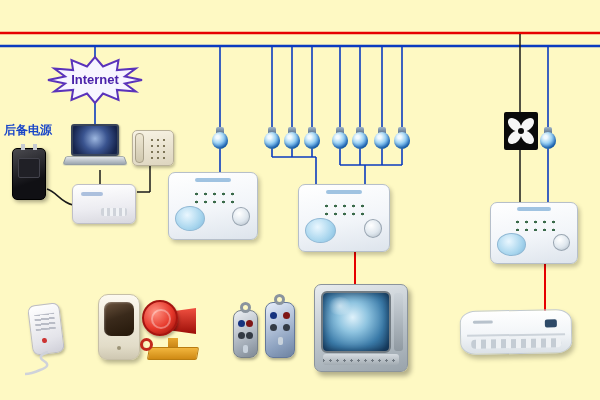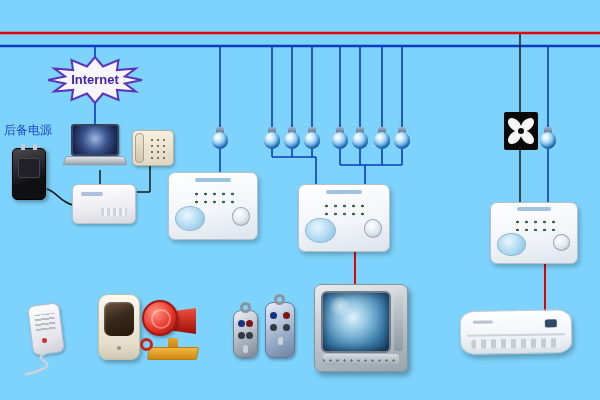--- a/index.html
+++ b/index.html
@@ -1,24 +1,24 @@
 <!DOCTYPE html>
 <html><head>
 <meta charset="utf-8">
 <style>
   *{margin:0;padding:0;box-sizing:border-box}
   html,body{background:#fff}
-  #stage{position:relative;width:600px;height:400px;background:#7dd3fc;overflow:hidden;
+  #stage{position:relative;width:600px;height:400px;background:#fef9c3;overflow:hidden;
          font-family:"Liberation Sans",sans-serif}
   #wires{position:absolute;left:0;top:0;z-index:1}
   .wb{stroke:#0b3bbf;stroke-width:1.6}
   .wr{stroke:#e60000;stroke-width:2}
   .wk{stroke:#1a1a1a;stroke-width:1.5}
   .dev{position:absolute;z-index:2}
-  .label{position:absolute;z-index:3;font-weight:normal;white-space:nowrap}
+  .label{position:absolute;z-index:3;font-weight:bold;white-space:nowrap}
   #lbl-backup{left:4px;top:122px;font-size:12px;color:#1a46c8}
   #lbl-center{left:70px;top:240px;font-size:13px;color:#c43326;letter-spacing:2px}
   #lbl-internet{left:56px;top:72px;width:78px;text-align:center;font-size:13px;color:#4a22aa;z-index:3;font-weight:bold}
 
   
   .bulb{width:16px;height:24px;top:127px}
   .bulb-base{width:8px;height:6px;margin:0 auto;background:linear-gradient(#9fb4c8,#5f7790);border-radius:2px 2px 0 0}
   .bulb-globe{width:16px;height:17px;border-radius:50%;margin-top:-1px;
     background:radial-gradient(circle at 35% 30%,#f2faff 10%,#9fd4f4 38%,#2b7fd4 72%,#11529e);
     box-shadow:inset -1px -2px 3px rgba(0,40,90,.4)}

